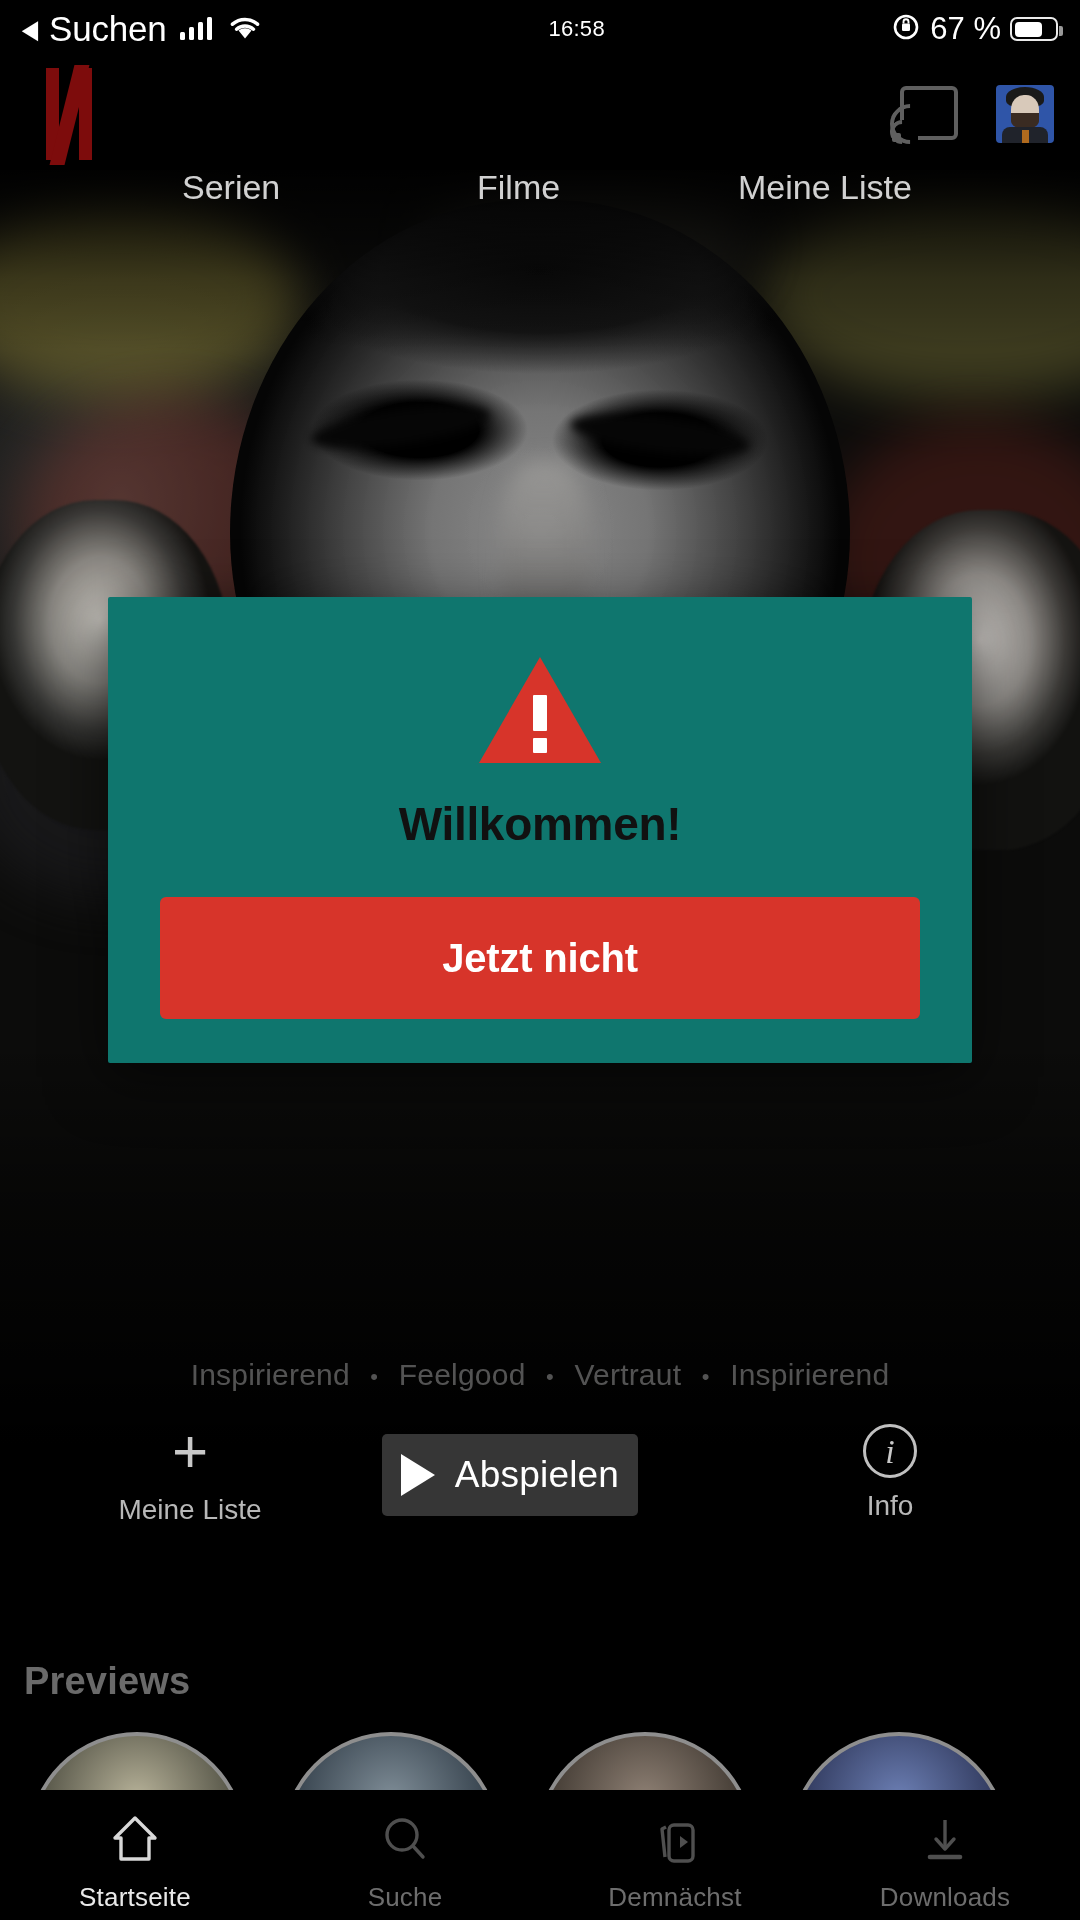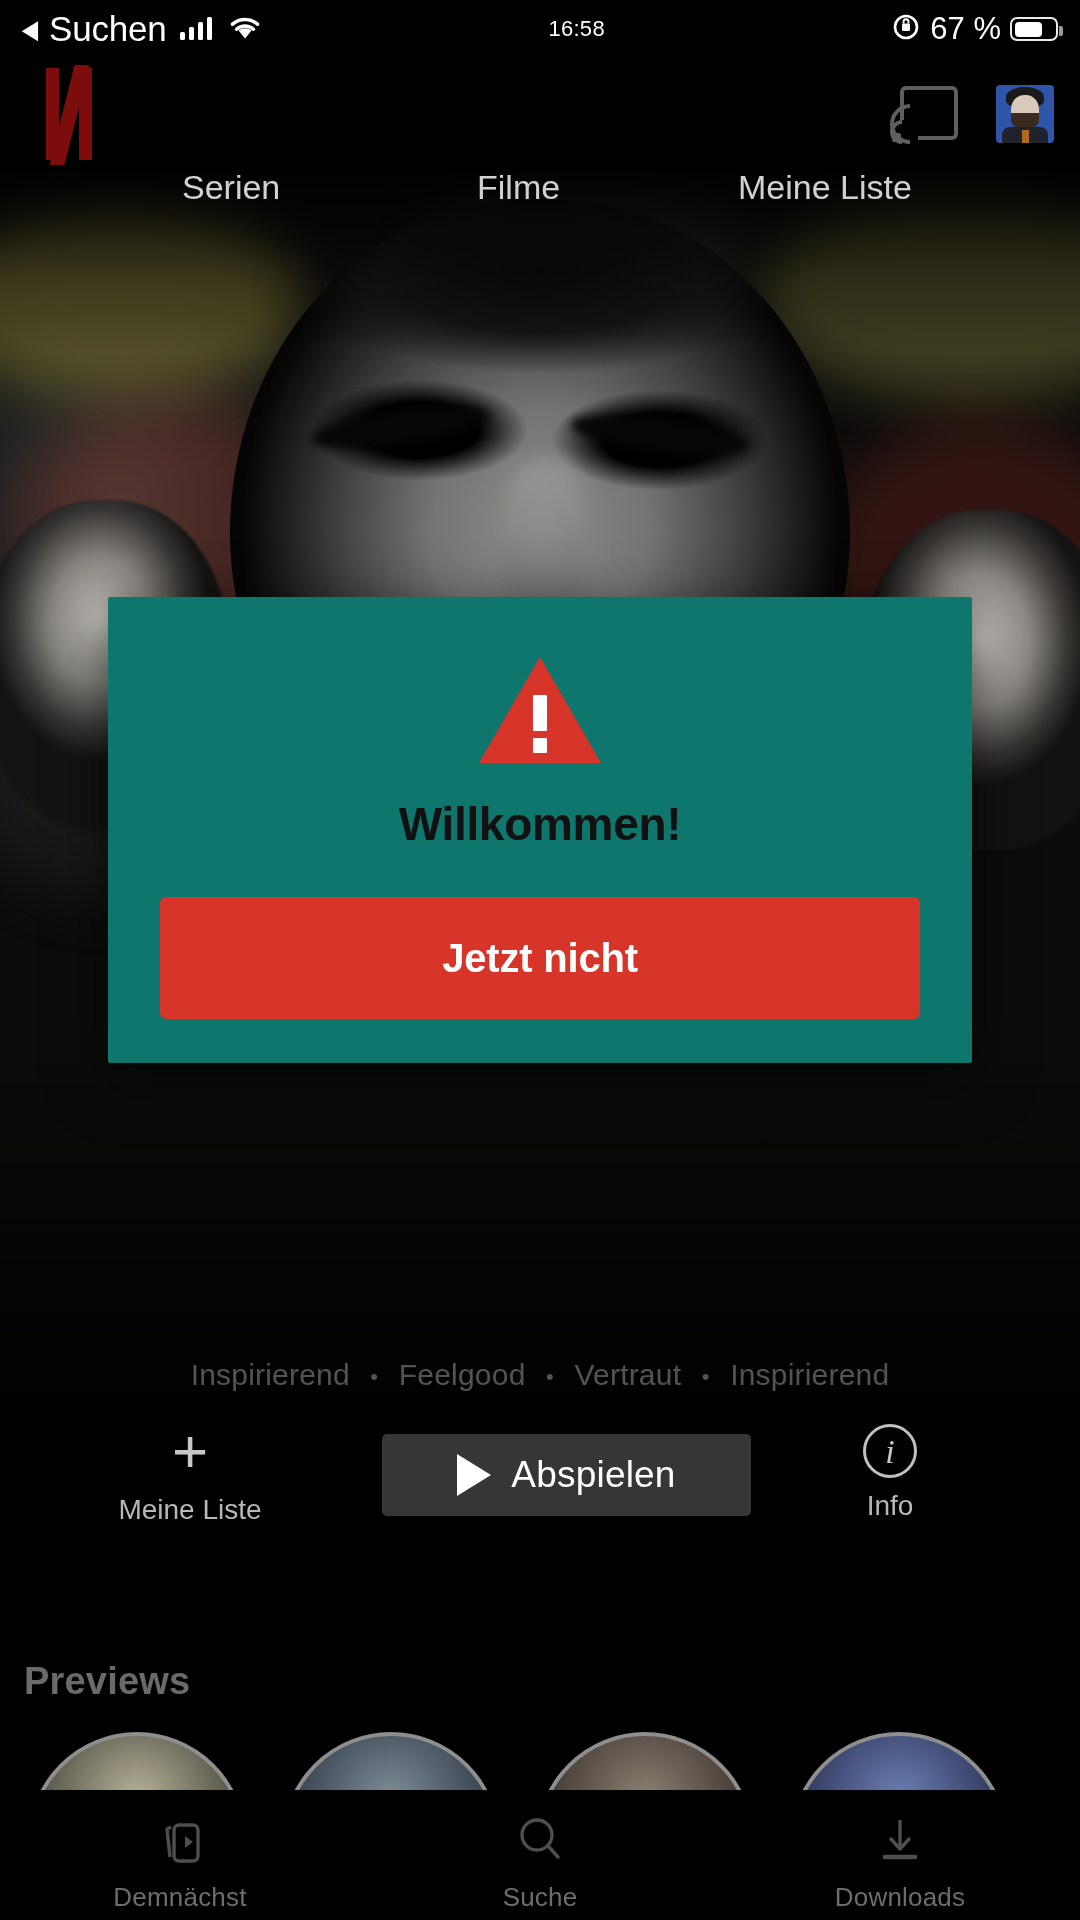--- a/index.html
+++ b/index.html
@@ -169,21 +169,21 @@
   .act-list { left:110px; top:0; width:160px; }
   .act-info { right:110px; top:0; width:160px; }
   .act .glyph { font-size:62px; line-height:62px; font-weight:200; color:#c8c8c8; }
   .act .lbl { margin-top:12px; font-size:28px; color:#b8b8b8; }
   .act .circ {
     width:54px; height:54px; border:3px solid #c0c0c0; border-radius:50%;
     margin:4px auto 0; font-size:34px; line-height:50px; font-style:italic;
     font-family:"Liberation Serif", serif; color:#c8c8c8;
   }
   .playbtn {
-    position:absolute; left:382px; top:14px; width:369px; height:82px;
+    position:absolute; left:382px; top:14px; width:256px; height:82px;
     background:rgba(128,128,128,.42); border-radius:5px;
     display:flex; align-items:center; justify-content:center; gap:20px;
     color:#ffffff;
   }
   .playbtn .tri {
     width:0; height:0; border-left:34px solid #fff;
     border-top:21px solid transparent; border-bottom:21px solid transparent;
   }
   .playbtn .ptxt { font-size:37px; font-weight:400; letter-spacing:.2px; }
 
@@ -362,38 +362,46 @@
 
   <div class="previews-title">Previews</div>
   <div class="previews-row">
     <div class="preview-circle pc1"></div>
     <div class="preview-circle pc2"></div>
     <div class="preview-circle pc3"></div>
     <div class="preview-circle pc4"></div>
   </div>
 
   <div class="tabbar">
+    <div class="tabitem active">
+      <div class="ticon">
+        <svg width="52" height="50" viewBox="0 0 52 50">
+          <path d="M26 4 L46 24 L40 24 L40 45 L12 45 L12 24 L6 24 Z" fill="none" stroke="#d8d8d8" stroke-width="3.4" stroke-linejoin="round"></path>
+        </svg>
+      </div>
+      <div class="tlabel">Startseite</div>
+    </div>
+    <div class="tabitem">
+      <div class="ticon">
+        <svg width="52" height="52" viewBox="0 0 52 52">
+          <circle cx="23" cy="22" r="15" fill="none" stroke="#4f4f4f" stroke-width="3.4"></circle>
+          <line x1="34" y1="33" x2="44" y2="44" stroke="#4f4f4f" stroke-width="3.4" stroke-linecap="round"></line>
+        </svg>
+      </div>
+      <div class="tlabel">Suche</div>
+    </div>
     <div class="tabitem">
       <div class="ticon">
         <svg width="52" height="52" viewBox="0 0 52 52">
           <rect x="20" y="12" width="24" height="36" rx="5" fill="none" stroke="#4f4f4f" stroke-width="3.4"></rect>
           <path d="M31 23 L39 29 L31 35 Z" fill="#4f4f4f"></path>
           <path d="M17 14 L13 16 L16 44" fill="none" stroke="#4f4f4f" stroke-width="3.4" stroke-linejoin="round"></path>
         </svg>
       </div>
       <div class="tlabel">Demnächst</div>
-    </div>
-    <div class="tabitem">
-      <div class="ticon">
-        <svg width="52" height="52" viewBox="0 0 52 52">
-          <circle cx="23" cy="22" r="15" fill="none" stroke="#4f4f4f" stroke-width="3.4"></circle>
-          <line x1="34" y1="33" x2="44" y2="44" stroke="#4f4f4f" stroke-width="3.4" stroke-linecap="round"></line>
-        </svg>
-      </div>
-      <div class="tlabel">Suche</div>
     </div>
     <div class="tabitem">
       <div class="ticon">
         <svg width="52" height="52" viewBox="0 0 52 52">
           <line x1="26" y1="7" x2="26" y2="34" stroke="#4f4f4f" stroke-width="3.4"></line>
           <path d="M17 26 L26 36 L35 26" fill="none" stroke="#4f4f4f" stroke-width="3.4" stroke-linejoin="round" stroke-linecap="round"></path>
           <line x1="11" y1="44" x2="41" y2="44" stroke="#4f4f4f" stroke-width="4.6" stroke-linecap="round"></line>
         </svg>
       </div>
       <div class="tlabel">Downloads</div>

